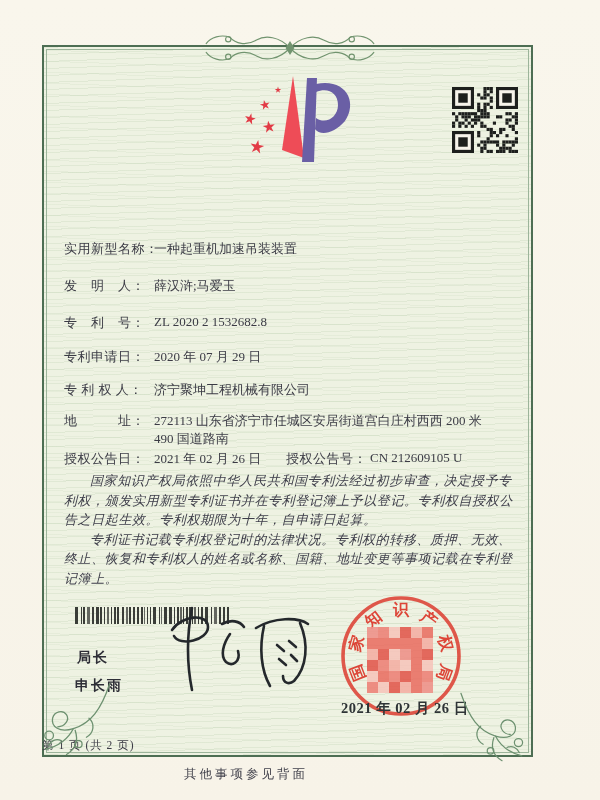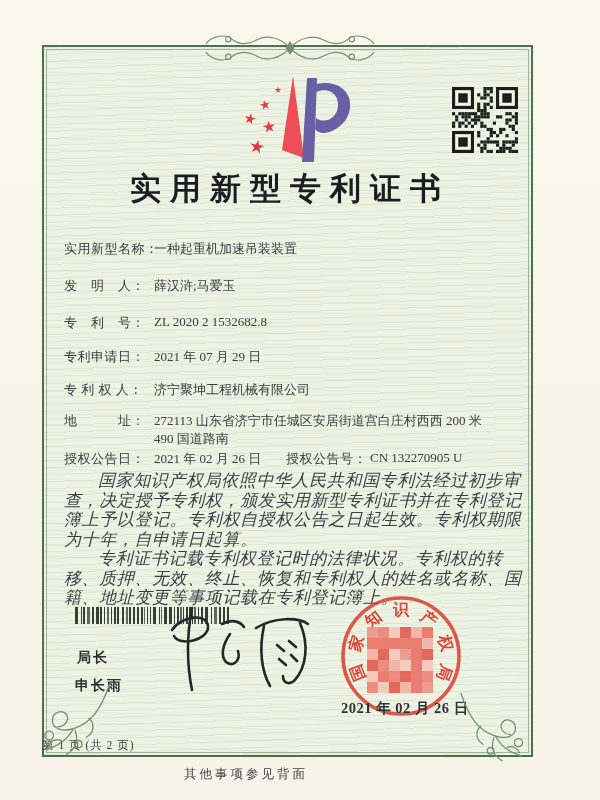--- a/index.html
+++ b/index.html
@@ -16,21 +16,21 @@
   .certno{position:absolute;left:64px;top:86px;font-size:13px;letter-spacing:1px;color:#45454f}
   .logo{position:absolute;left:236px;top:74px;width:124px;height:96px}
   .qr{position:absolute;left:452px;top:87px;width:66px;height:66px}
   .title{position:absolute;left:42px;top:168px;width:487px;text-align:center;
     font-size:31px;font-weight:700;letter-spacing:9px;text-indent:9px;color:#1c1c22}
   .row{position:absolute;left:0;top:0;width:600px;font-size:13px}
   .row .lbl{position:absolute;left:64px;white-space:pre;letter-spacing:.5px}
   .row .val{position:absolute;left:154px;white-space:pre}
   .row .lbl2{position:absolute;left:286px;white-space:pre;letter-spacing:.5px}
   .row .val2{position:absolute;left:370px;white-space:pre}
-  .paras{position:absolute;left:64px;top:471px;width:459px;font-size:17px;
+  .paras{position:absolute;left:64px;top:471px;width:459px;font-size:13px;
     line-height:19.5px;color:#3d3d49;font-style:italic}
   .paras p{margin:0;text-indent:2em;letter-spacing:.6px}
   .barcode{position:absolute;left:75px;top:607px;width:158px;height:17px}
   .sig-title{position:absolute;left:77px;top:649px;font-size:14px;color:#2e2e37;
     font-family:Liberation Serif, serif;font-weight:600;letter-spacing:2px}
   .sig-name{position:absolute;left:75px;top:677px;font-size:14px;color:#2e2e37;
     font-family:Liberation Sans, sans-serif;font-weight:600;letter-spacing:2px}
   .signature{position:absolute;left:162px;top:600px;width:150px;height:105px}
   .seal{position:absolute;left:331px;top:586px;width:140px;height:140px;opacity:.93}
   .sealdate{position:absolute;left:341px;top:699px;font-size:14.5px;font-weight:700;
@@ -209,52 +209,51 @@
       <rect x="20" y="8" width="1" height="1" fill="#1d1f1d"></rect>
       <rect x="20" y="9" width="1" height="1" fill="#1d1f1d"></rect>
       <rect x="20" y="10" width="1" height="1" fill="#1d1f1d"></rect>
       <rect x="20" y="11" width="1" height="1" fill="#1d1f1d"></rect>
       <rect x="20" y="14" width="1" height="1" fill="#1d1f1d"></rect>
       <rect x="20" y="16" width="1" height="1" fill="#1d1f1d"></rect>
       <rect x="20" y="17" width="1" height="1" fill="#1d1f1d"></rect>
       <rect x="20" y="20" width="1" height="1" fill="#1d1f1d"></rect>
     </svg>
 
-  <div class="title">实用新型专利证书</div>
 
   <div class="row" style="top:240px">
     <span class="lbl">实用新型名称：</span>
     <span class="val">一种起重机加速吊装装置</span>
   </div>
   <div class="row" style="top:277px">
     <span class="lbl">发　明　人：</span>
     <span class="val">薛汉浒;马爱玉</span>
   </div>
   <div class="row" style="top:314px">
     <span class="lbl">专　利　号：</span>
     <span class="val">ZL 2020 2 1532682.8</span>
   </div>
   <div class="row" style="top:348px">
     <span class="lbl">专利申请日：</span>
-    <span class="val">2021 年 07 月 29 日</span>
+    <span class="val">2020 年 07 月 29 日</span>
   </div>
   <div class="row" style="top:381px">
     <span class="lbl">专 利 权 人：</span>
     <span class="val">济宁聚坤工程机械有限公司</span>
   </div>
   <div class="row" style="top:412px">
     <span class="lbl">地　　　址：</span>
     <span class="val">272113 山东省济宁市任城区安居街道宫白庄村西西 200 米</span>
     <span class="val" style="top:18px">490 国道路南</span>
   </div>
   <div class="row" style="top:450px">
     <span class="lbl">授权公告日：</span>
     <span class="val">2021 年 02 月 26 日</span>
     <span class="lbl2">授权公告号：</span>
-    <span class="val2">CN 132270905 U</span>
+    <span class="val2">CN 212609105 U</span>
   </div>
 
   <div class="paras">
     <p>国家知识产权局依照中华人民共和国专利法经过初步审查，决定授予专利权，颁发实用新型专利证书并在专利登记簿上予以登记。专利权自授权公告之日起生效。专利权期限为十年，自申请日起算。</p>
     <p>专利证书记载专利权登记时的法律状况。专利权的转移、质押、无效、终止、恢复和专利权人的姓名或名称、国籍、地址变更等事项记载在专利登记簿上。</p>
   </div>
 
   <svg class="barcode" id="barSvg" viewBox="0 0 158 17" preserveAspectRatio="none">
       <rect x="0" y="0" width="3" height="17" fill="#3a3d38"></rect>
       <rect x="6" y="0" width="1" height="17" fill="#3a3d38"></rect>

